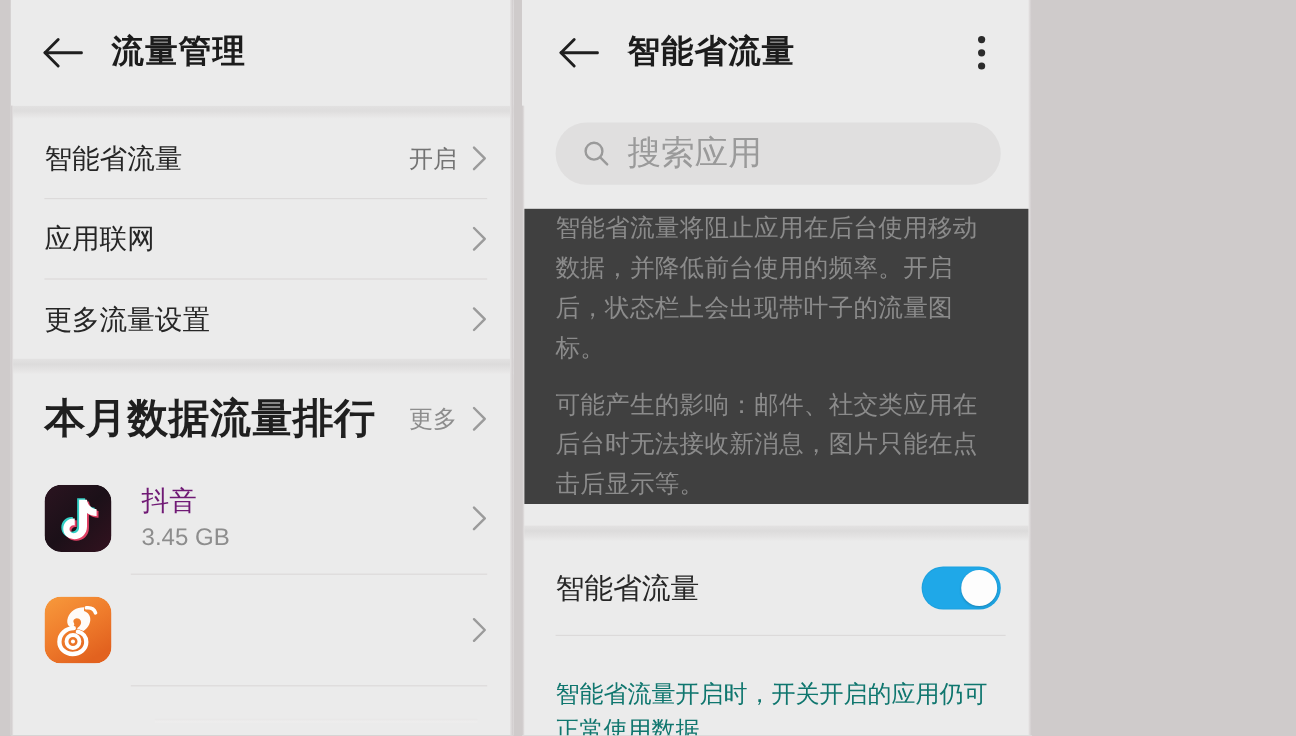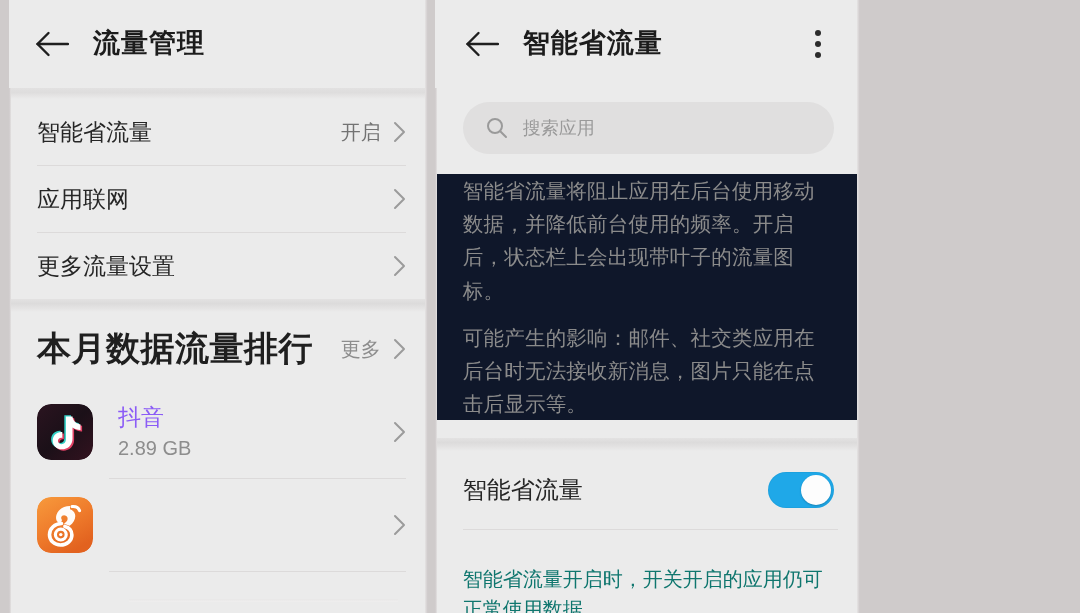--- a/index.html
+++ b/index.html
@@ -132,43 +132,43 @@
     display: flex; align-items: center;
     padding: 0 22px 0 28px;
     height: 92px;
   }
   .app-icon {
     width: 56px; height: 56px; border-radius: 14px;
     flex: 0 0 auto; overflow: hidden;
     position: relative;
   }
   .app-text { margin-left: 25px; }
-  .app-name { font-size: 23px; color: #8b5cf6; line-height: 1.18; }
+  .app-name { font-size: 23px; color: #701a75; line-height: 1.18; }
   .app-size { font-size: 20px; color: #8d8d8d; margin-top: 5px; }
   .app-row .chev { margin-left: auto; }
   .app-divider {
     height: 1px; background: #dcdada;
     margin: 0 22px 0 100px;
   }
 
   
   .search-wrap { padding: 14px 26px 20px 28px; background: #ebebeb; }
   .search-box {
     height: 52px;
     background: #e0dfdf;
     border-radius: 26px;
     display: flex; align-items: center;
     padding-left: 22px;
   }
   .search-ph {
-    font-size: 18px; color: #9a9a9a; margin-left: 14px;
-  }
-
-  
-  .desc { padding: 0 44px 0 28px; background: #0f172a; }
+    font-size: 28px; color: #9a9a9a; margin-left: 14px;
+  }
+
+  
+  .desc { padding: 0 44px 0 28px; background: #404040; }
   .desc p {
     font-size: 20.5px;
     line-height: 1.62;
     color: #8b8b8b;
     letter-spacing: 0.2px;
   }
   .desc p + p { margin-top: 14px; }
 
   
   .toggle-row {
@@ -321,21 +321,21 @@
                    c0 1.9 1.6 3.3 3.6 3.3 c2.4 0 4.4 -1.8 4.4 -4.7 V12.5 z" fill="#34e0d4" opacity="0.92" transform="translate(-1.6,-1.2)"></path>
 
           <path d="M35.5 12.5 c0.6 4.6 3.6 7.4 8 7.9 v5.6 c-2.9 .1 -5.6 -.8 -8 -2.4
                    v11.1 c0 6.3 -4.8 10.6 -10.6 10.6 c-5 0 -9.2 -3.6 -9.2 -8.6
                    c0 -5.2 4.3 -9.2 9.6 -8.6 v5.8 c-2.3 -.7 -4.4 .9 -4.4 3.1
                    c0 1.9 1.6 3.3 3.6 3.3 c2.4 0 4.4 -1.8 4.4 -4.7 V12.5 z" fill="#ffffff"></path>
         </svg>
       </div>
       <div class="app-text">
         <div class="app-name">抖音</div>
-        <div class="app-size">2.89 GB</div>
+        <div class="app-size">3.45 GB</div>
       </div>
       <svg class="chev" viewBox="0 0 13 22">
         <path d="M2 2 L11 11 L2 20" fill="none" stroke="#9b9b9b" stroke-width="2" stroke-linecap="round" stroke-linejoin="round"></path>
       </svg>
     </div>
     <div class="app-divider"></div>
 
     <div class="app-row">
       <div class="app-icon">
         <svg viewBox="0 0 56 56" width="56" height="56" aria-hidden="true">

